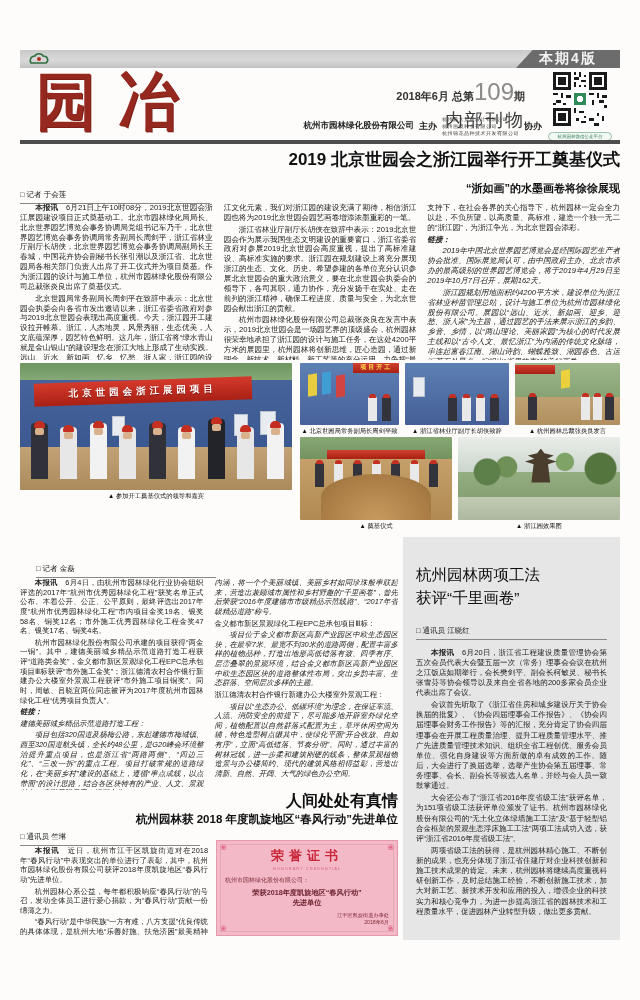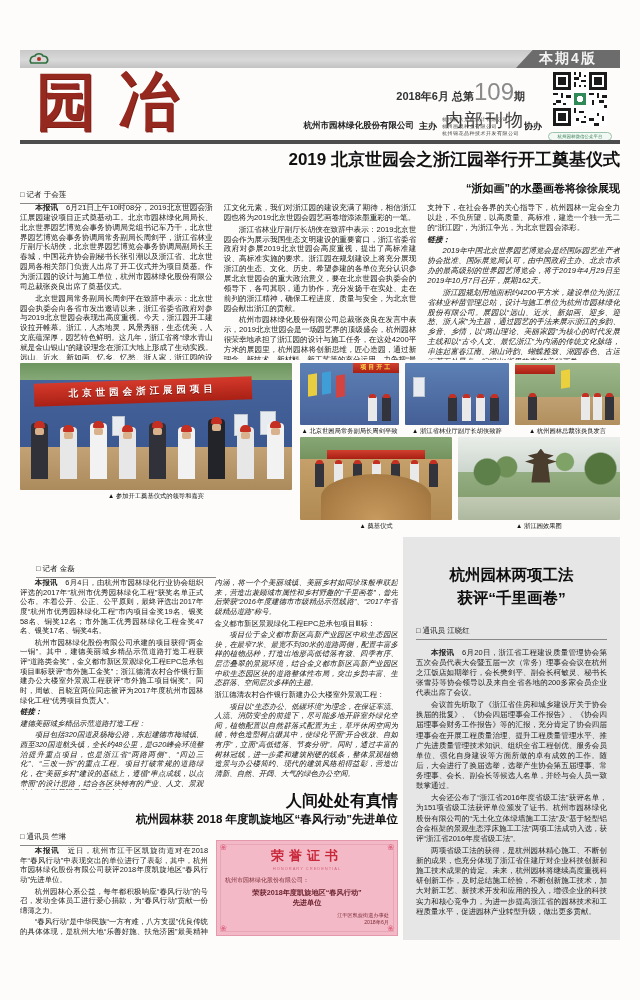--- a/index.html
+++ b/index.html
@@ -103,21 +103,21 @@
   #cap6 { left:458px; top:522px; width:162px; }
 
   
   #a2-title { left:20px; top:539px; width:378px; font-size:14px; text-align:left; }
   #a2-byline{ left:20px; top:564px; width:180px;margin-left:16px; }
   #a2-cols  { left:20px; top:578px; width:378px; height:212px; }
   #a2-cols .col { font-size:7.4px; }
 
   
   #sidebar { left:403px; top:537px; width:217px; height:403px; background:#e6e6e6; padding:26px 13px 10px; }
-  .sb-title { text-align:center; font-weight:bold; font-size:15.5px; line-height:1.5; color:#0d0d0d; }
+  .sb-title { font-weight:normal; font-size:15.5px; line-height:1.5; color:#0d0d0d; }
   #sb-byline { margin-top:16px; }
   #sb-body { margin-top:8px; font-size:7.5px; line-height:1.35; text-align:justify; height:270px; overflow:hidden; }
 
   
   #a3-title { left:20px; top:791px; width:378px; font-size:16px; }
   #a3-sub   { left:20px; top:812px; width:378px; font-size:11.5px; }
   #a3-byline{ left:20px; top:832px; width:180px; }
   #a3-body  { left:20px; top:846px; width:188px; height:90px; font-size:7.4px; line-height:1.3; text-align:justify; overflow:hidden; }
 
   

